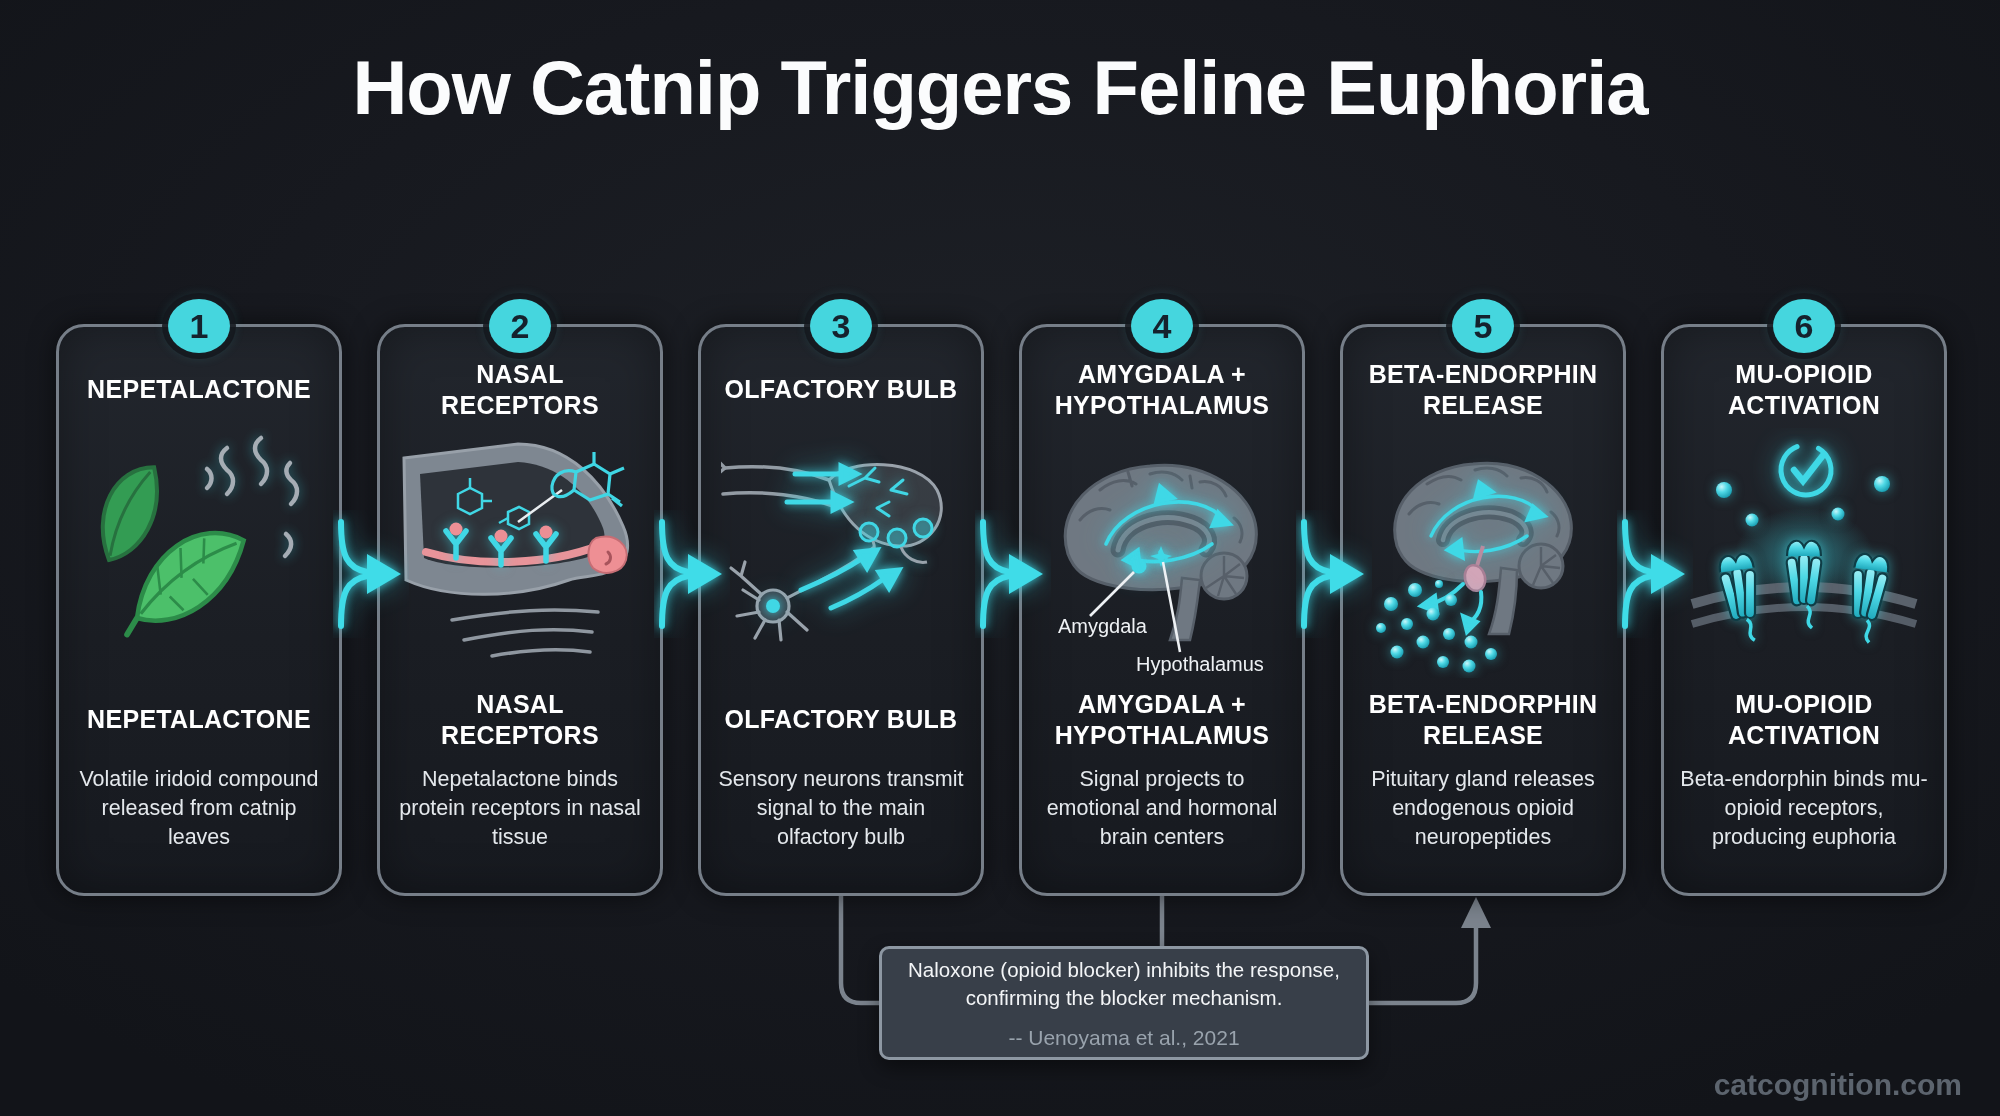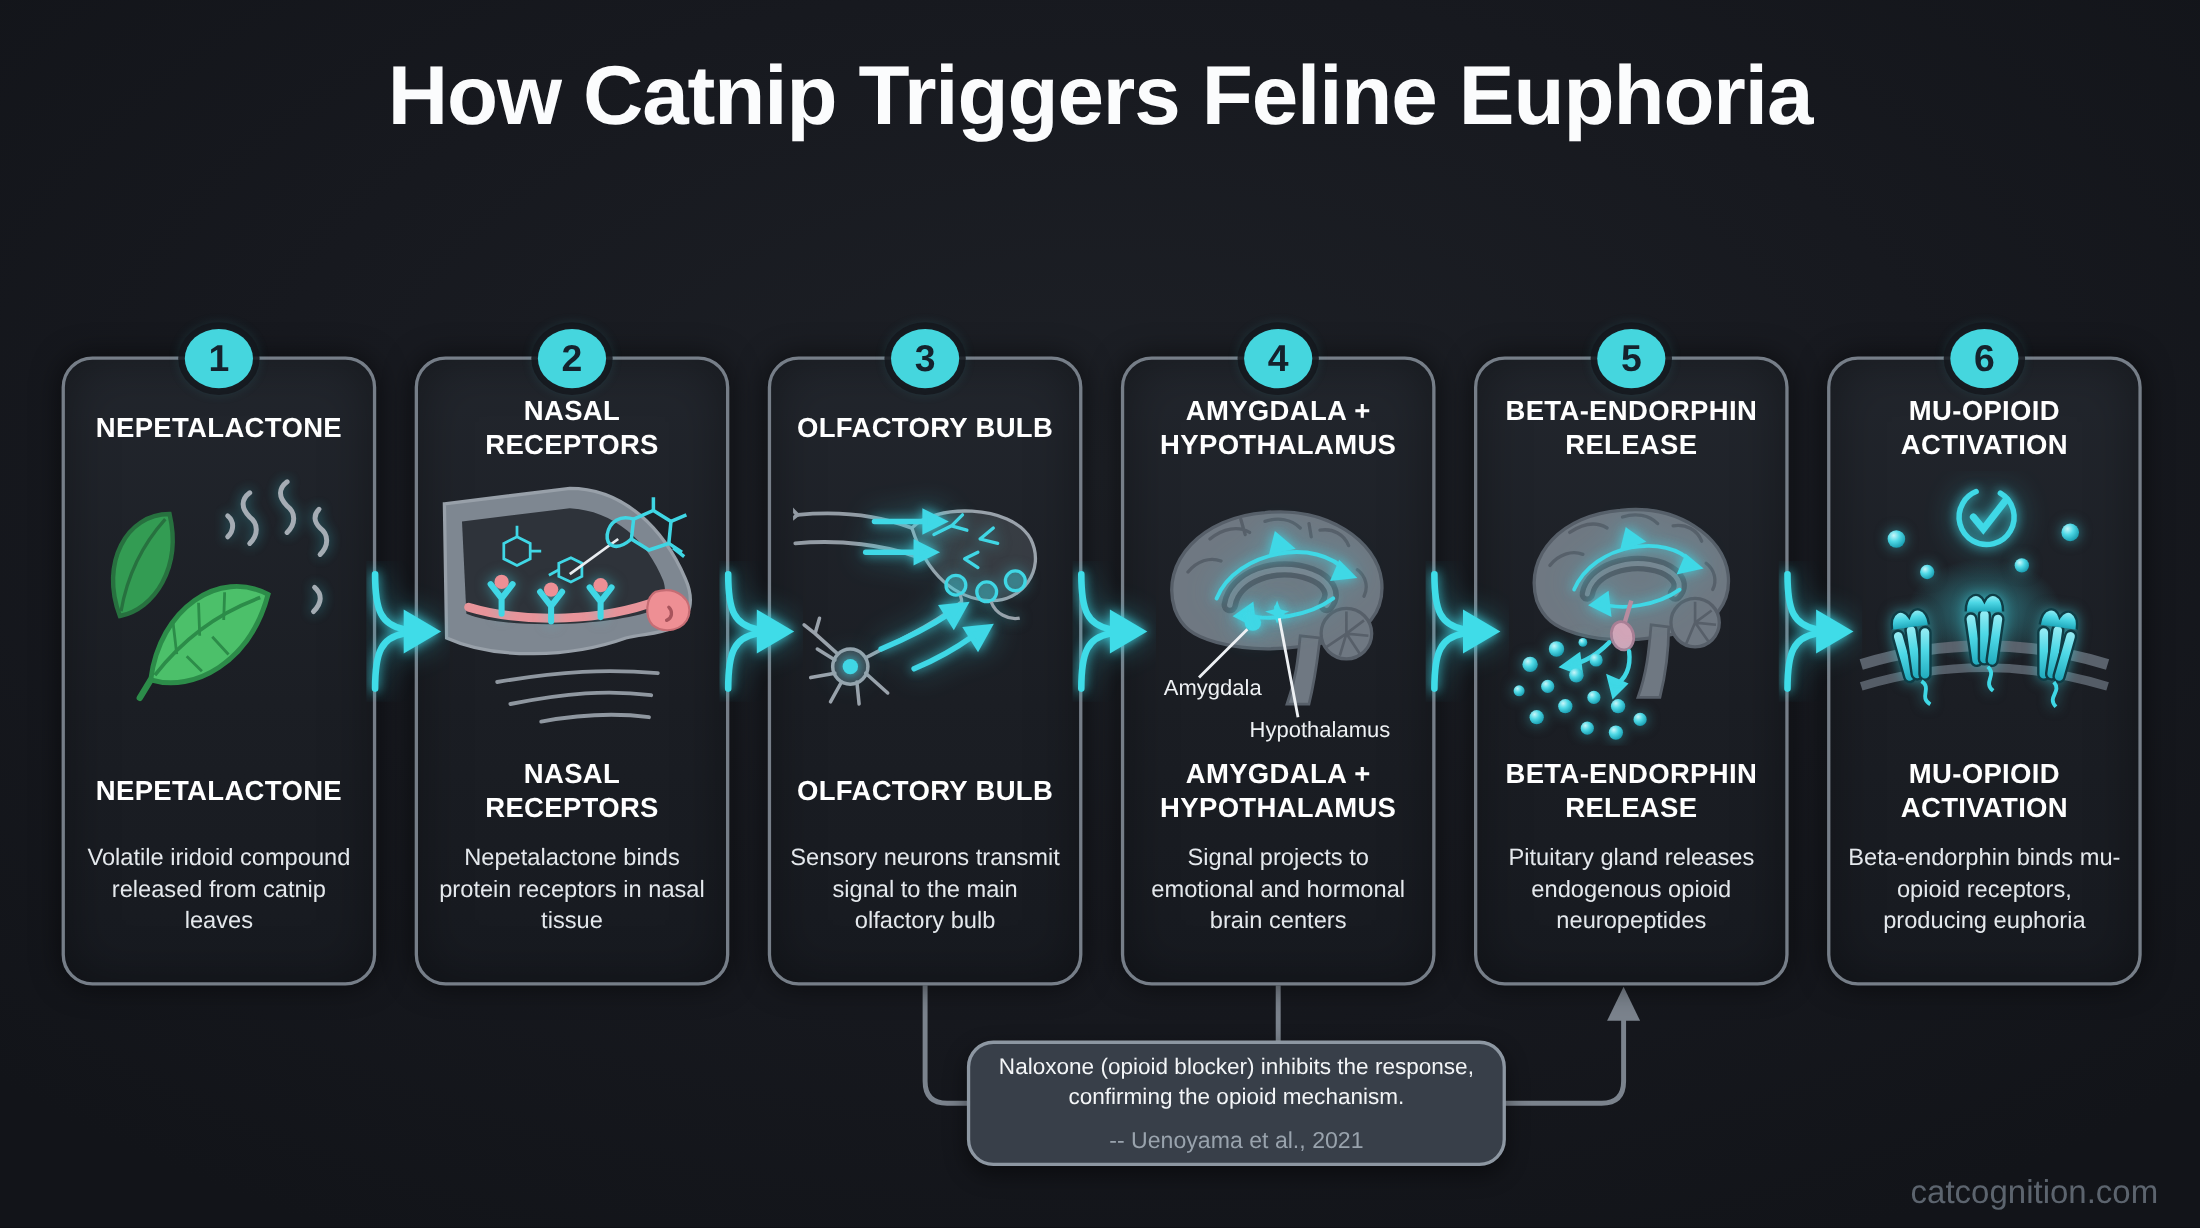--- a/index.html
+++ b/index.html
@@ -54,27 +54,27 @@
     position:absolute;left:589px;top:846px;width:152px;height:152px;border-radius:50%;
     background:#14161b;border:5px solid #bd4e57;z-index:5;
     display:flex;flex-direction:column;align-items:center;justify-content:center;text-align:center;
     box-shadow:0 0 20px rgba(0,0,0,.6);
   }
   .myth-title{color:#d0545d;font-size:21px;font-weight:bold;line-height:1.02;width:100px;margin-bottom:5px;}
   .myth-body{color:#e9ecef;font-size:13.5px;line-height:1.16;width:138px;}
   .connectors{position:absolute;left:0;top:0;width:2000px;height:1116px;z-index:1;pointer-events:none;}
   .note{
     position:absolute;left:879px;top:946px;width:490px;height:114px;box-sizing:border-box;
-    background:rgba(60,67,77,.92);border:3px solid #8d97a2;border-radius:24px;z-index:4;
+    background:rgba(60,67,77,.92);border:3px solid #8d97a2;border-radius:10px;z-index:4;
     display:flex;flex-direction:column;align-items:center;justify-content:center;
     box-shadow:0 8px 20px rgba(0,0,0,.45);
   }
   .note-line{color:#f3f5f7;font-size:20.5px;line-height:1.35;white-space:nowrap;}
   .note-cite{color:#99a3ad;font-size:21px;margin-top:14px;}
-  .watermark{position:absolute;right:38px;top:1068px;color:#5c646e;font-size:30px;z-index:2;}
+  .watermark{position:absolute;right:38px;top:1068px;color:#5c646e;font-size:30px;z-index:2;font-weight:bold;}
 </style>
 </head>
 <body>
 
 <div class="stage">
 
   <h1 class="title">How Catnip Triggers Feline Euphoria</h1>
 
   <svg class="connectors" viewBox="0 0 2000 1116">
     <path d="M841,896 L841,983 Q841,1003 861,1003 L882,1003" stroke="#7b838d" stroke-width="4.5" fill="none"></path>
@@ -425,19 +425,19 @@
     <g class="glow">
         <path d="M8,12 C8,46 14,58 34,62" stroke="#3fdce8" stroke-width="6" fill="none" stroke-linecap="round"></path>
     <path d="M8,116 C8,82 14,70 34,66" stroke="#3fdce8" stroke-width="6" fill="none" stroke-linecap="round"></path>
     <polygon points="34,44 34,84 68,64" fill="#3fdce8"></polygon>
       </g>
   </svg>
 
 
   <div class="note">
     <span class="note-line">Naloxone (opioid blocker) inhibits the response,</span>
-    <span class="note-line">confirming the opioid mechanism.</span>
+    <span class="note-line">confirming the blocker mechanism.</span>
     <span class="note-cite">-- Uenoyama et al., 2021</span>
   </div>
 
   <div class="watermark">catcognition.com</div>
 
 </div>
 
 </body></html>

